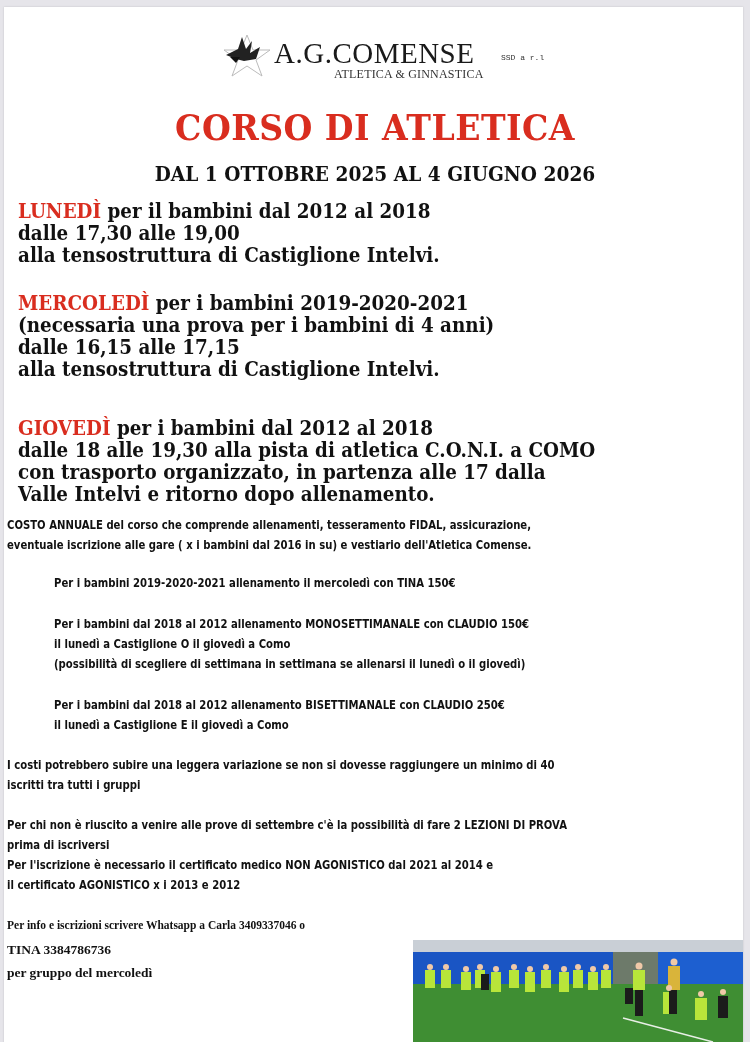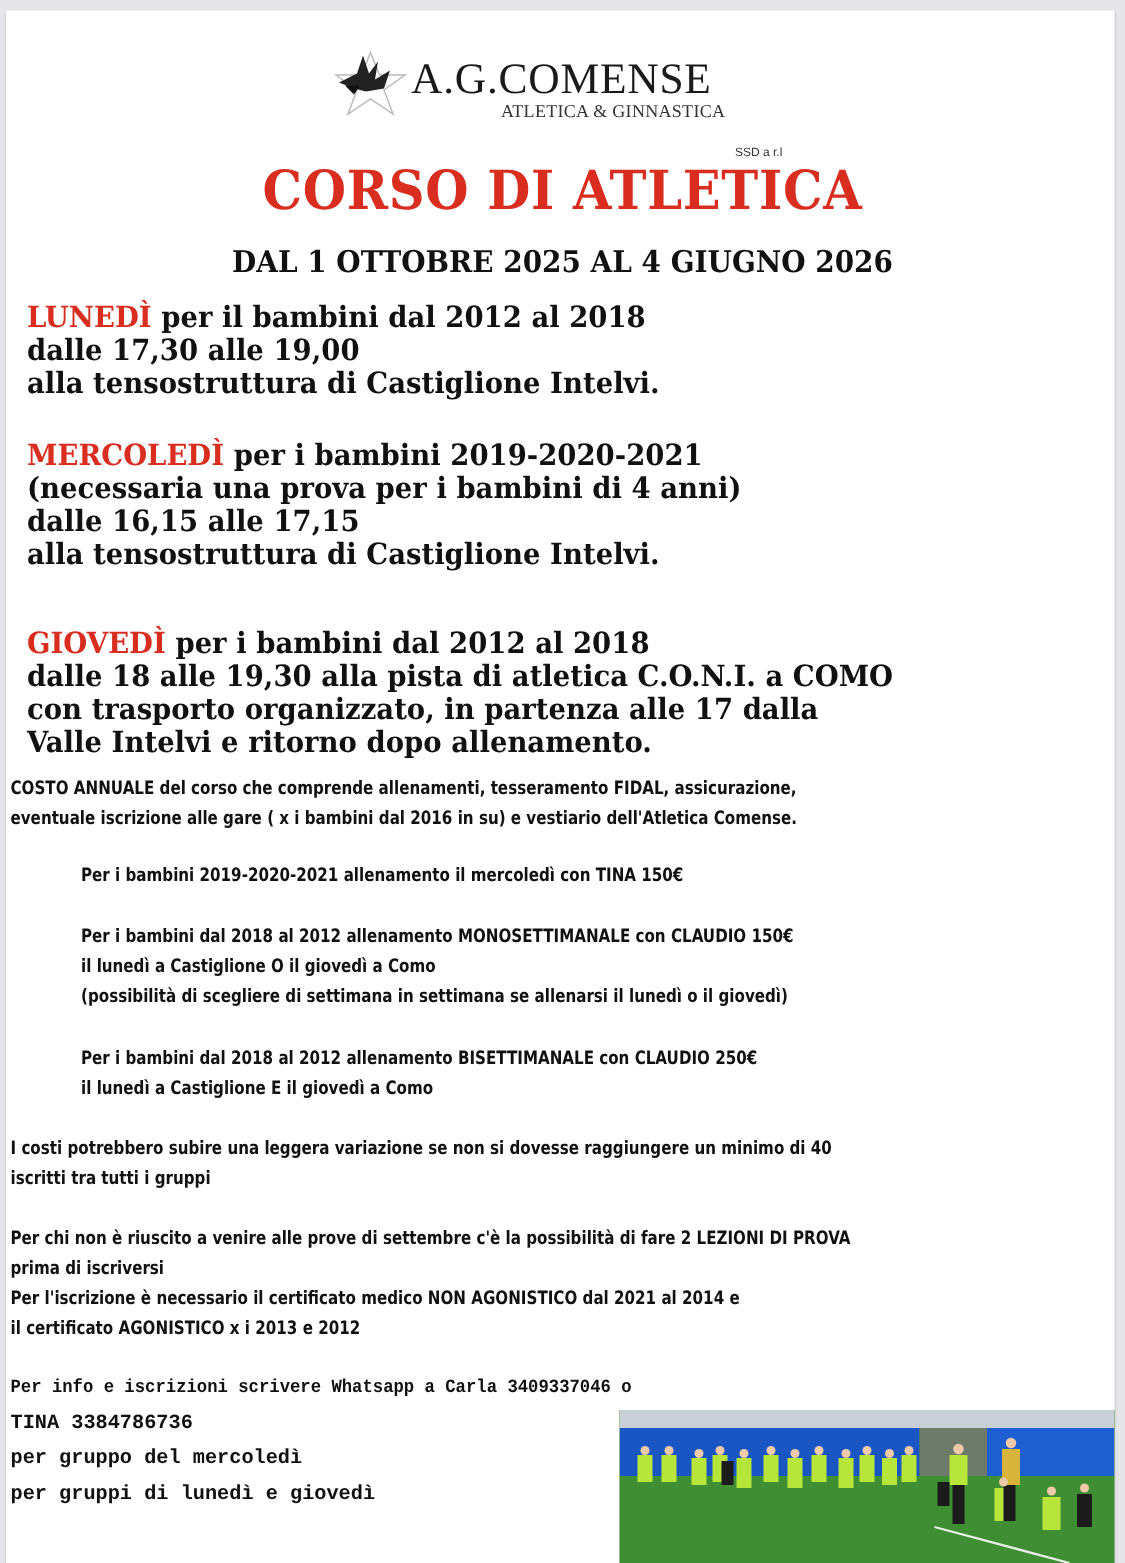--- a/index.html
+++ b/index.html
@@ -18,22 +18,22 @@
     }
     .logo .star {
       position: absolute; left: 0; top: 0; width: 50px; height: 45px;
     }
     .logo .brand {
       position: absolute; left: 52px; top: 4px;
       font-family: "Liberation Serif", serif; font-size: 29px; color: #1a1a1a;
       letter-spacing: 0.5px; white-space: nowrap;
     }
     .logo .ssd {
-      position: absolute; left: 268px; top: 20px;
-      font-family: Liberation Sans, sans-serif; font-size: 8px; color: #333; margin-top: 44px;
+      position: absolute; left: 279px; top: 20px;
+      font-family: Liberation Mono, monospace; font-size: 8px; color: #333;
     }
     .logo .sub {
       position: absolute; left: 112px; top: 34px;
       font-family: "Liberation Serif", serif; font-size: 12px; color: #333; letter-spacing: 0.2px;
     }
     .title {
       position: absolute; left: 0; top: 106px; width: 750px; text-align: center;
       font-family: "DejaVu Serif", serif; font-weight: bold; font-size: 36px;
       color: #d92d1f; transform: scaleX(0.92); letter-spacing: 0.5px;
     }
@@ -52,21 +52,21 @@
     .info {
       position: absolute; left: 7px;
       font-family: "DejaVu Sans", sans-serif; font-size: 12.3px; color: #111;
       line-height: 20px; white-space: nowrap;
       transform-origin: left top; transform: scaleX(0.82);
       font-weight: 600;
     }
     .info.indent { left: 54px; }
     .contacts {
       position: absolute; left: 7px; top: 914px;
-      font-family: Liberation Mono, monospace; font-weight: bold; font-size: 13.5px; color: #111;
+      font-family: Liberation Serif, serif; font-weight: bold; font-size: 13.5px; color: #111;
       line-height: 23.5px; white-space: nowrap;
     }
     .contacts .l1 { font-size: 12.5px; transform: scaleX(0.92); transform-origin: left top; display:block; }
     .photo {
       position: absolute; left: 413px; top: 940px; width: 330px; height: 102px; overflow: hidden;
       background: #3e8a34;
     }
   </style>
 </head>
 <body>
@@ -136,21 +136,20 @@
   <div>Per chi non è riuscito a venire alle prove di settembre c'è la possibilità di fare 2 LEZIONI DI PROVA</div>
   <div>prima di iscriversi</div>
   <div>Per l'iscrizione è necessario il certificato medico NON AGONISTICO dal 2021 al 2014 e</div>
   <div>il certificato  AGONISTICO x i 2013 e 2012</div>
 </div>
 
 <div class="contacts">
   <span class="l1">Per info e iscrizioni scrivere  Whatsapp a Carla 3409337046 o</span>
   <div>TINA 3384786736</div>
   <div>per gruppo del mercoledì</div>
-  <div>per gruppi di lunedì e  giovedì</div>
 </div>
 
 <div class="photo">
   <svg width="330" height="102" viewBox="0 0 330 102">
     <rect x="0" y="0" width="330" height="12" fill="#c9cfd6"></rect>
     <rect x="0" y="12" width="200" height="32" fill="#1a55c4"></rect>
     <rect x="200" y="12" width="45" height="32" fill="#6d7a6a"></rect>
     <rect x="245" y="12" width="85" height="32" fill="#1d5fd0"></rect>
     <rect x="0" y="44" width="330" height="58" fill="#3f8e33"></rect>
     <line x1="210" y1="78" x2="300" y2="102" stroke="#e8efe6" stroke-width="1.5"></line>

